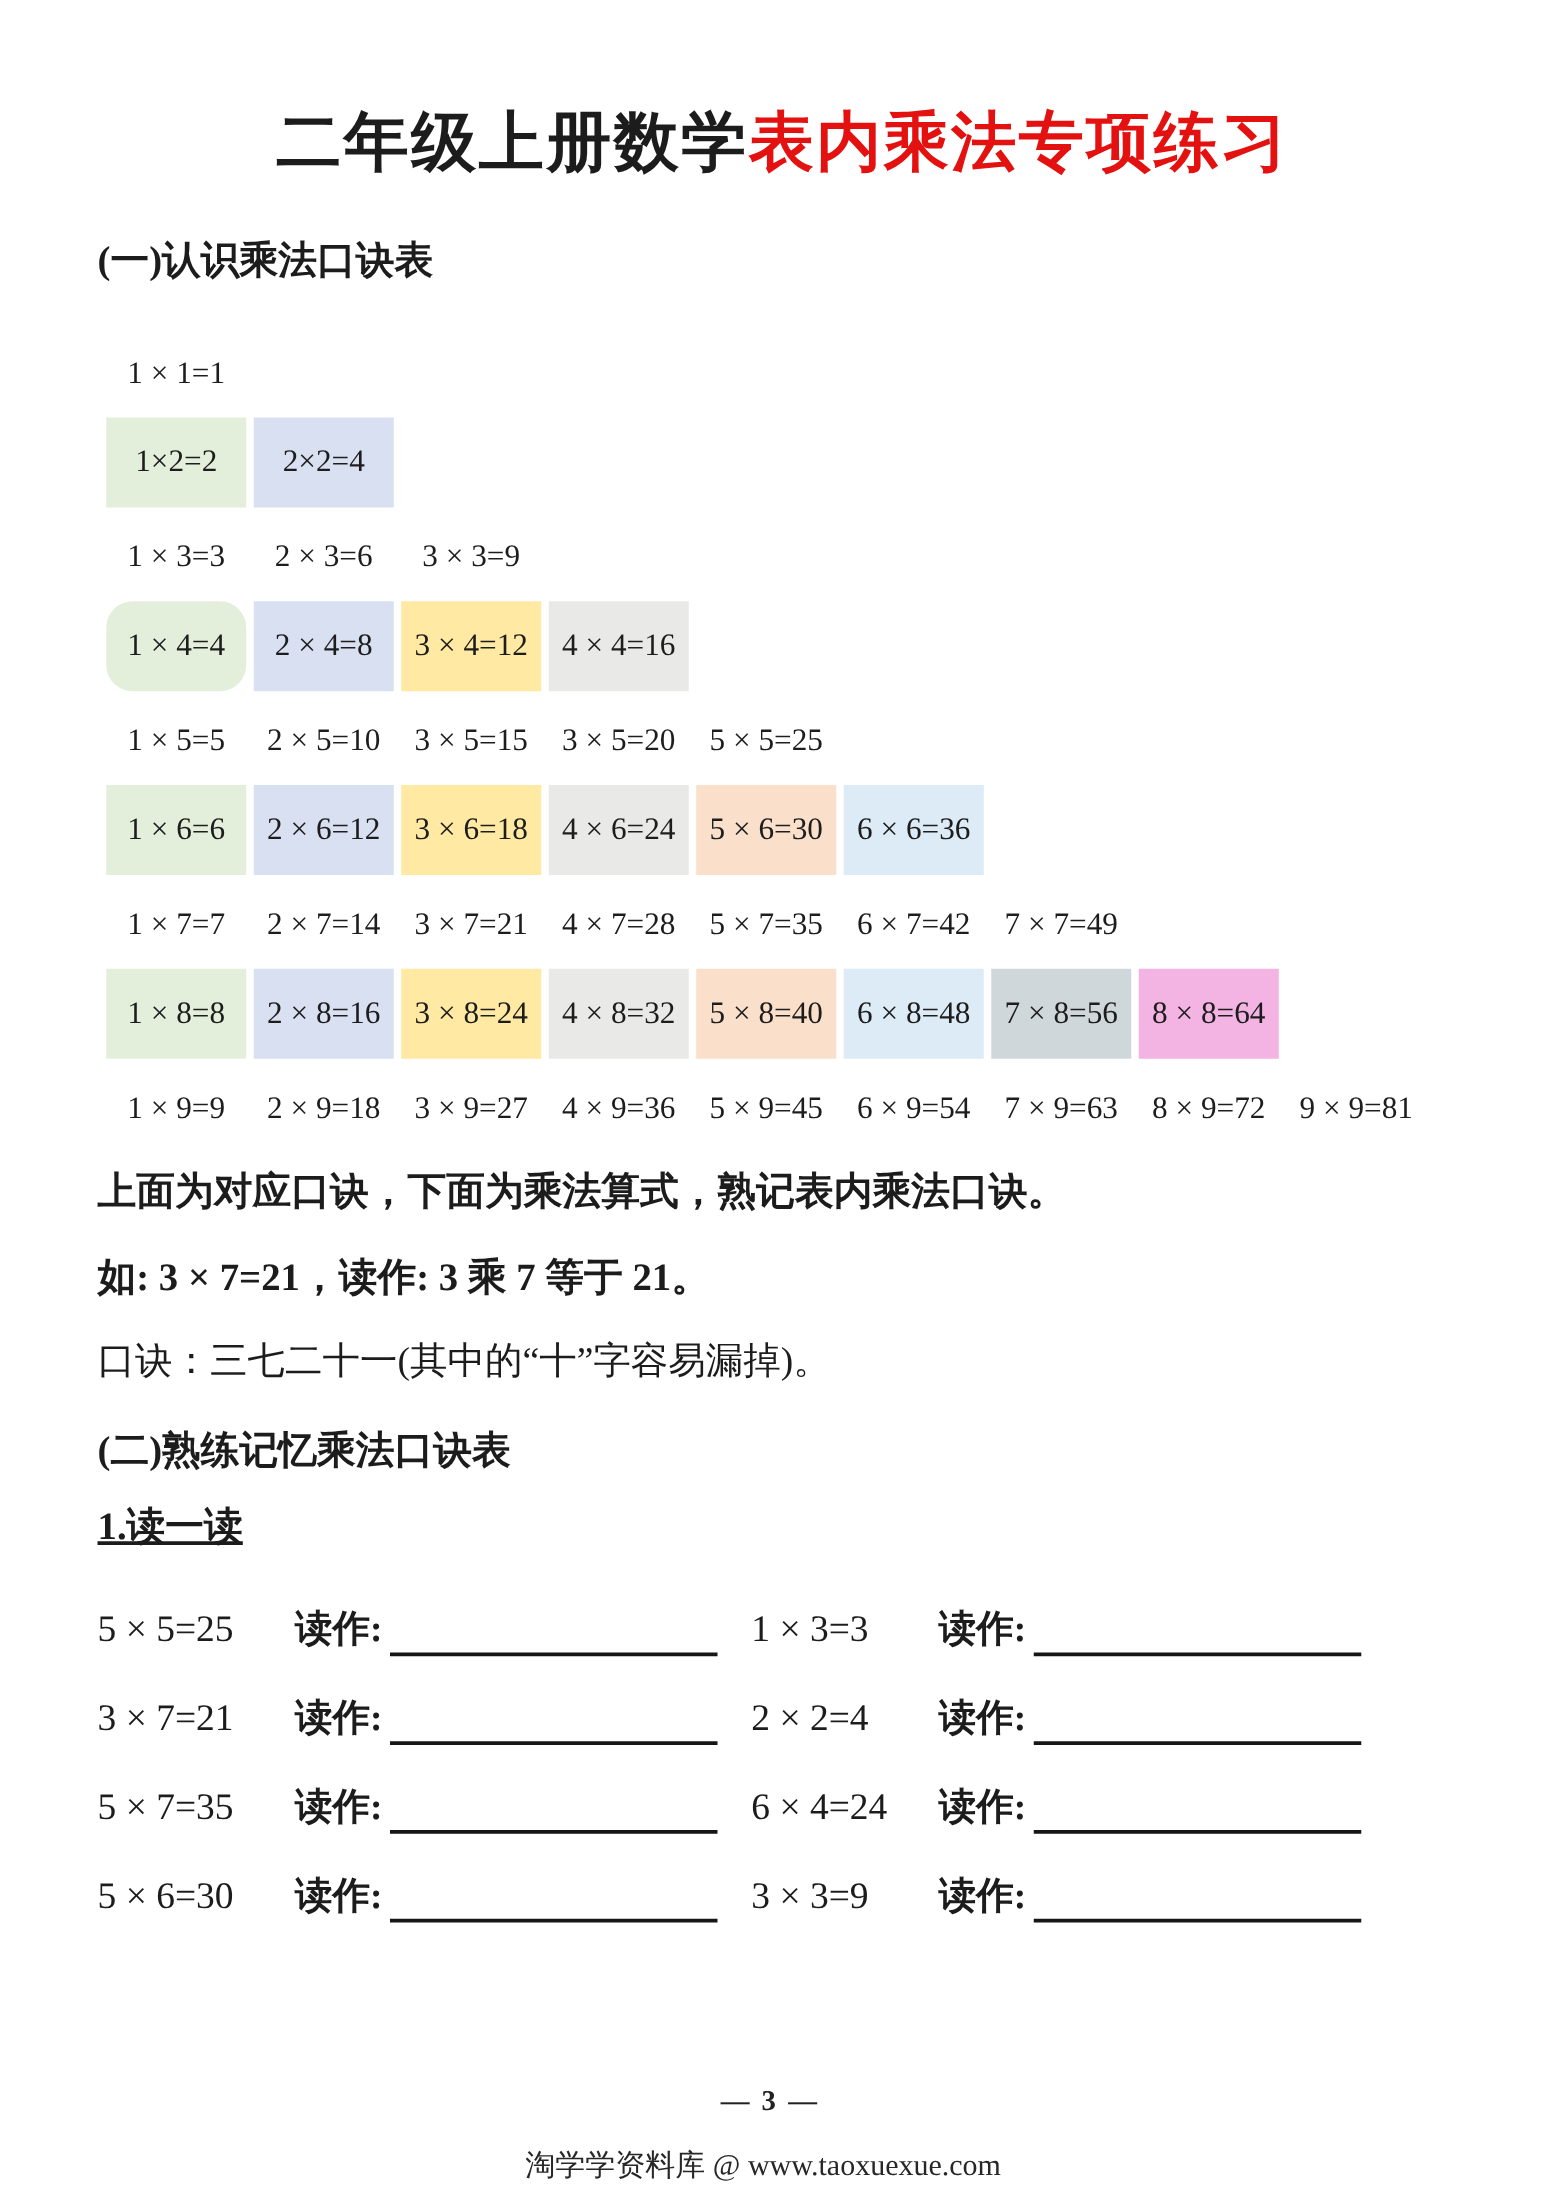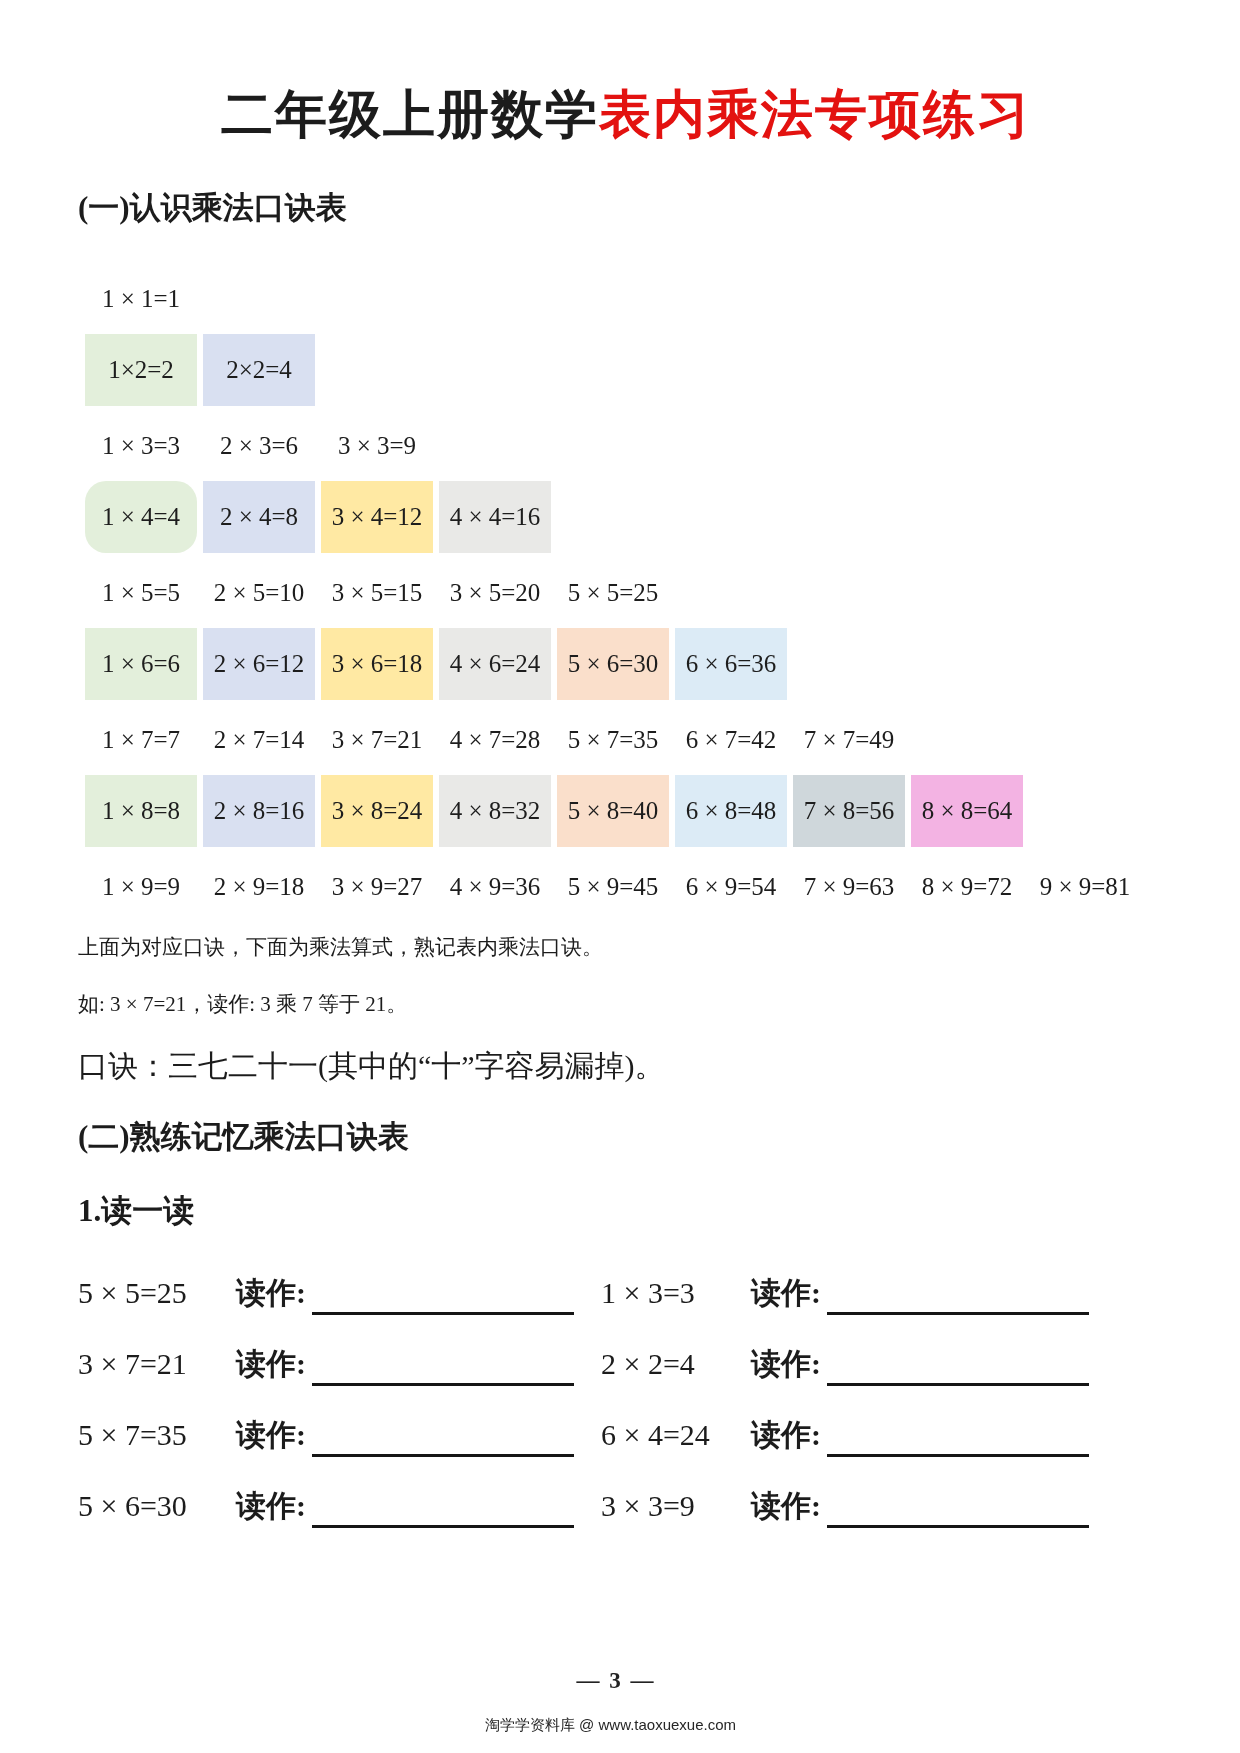--- a/index.html
+++ b/index.html
@@ -40,42 +40,42 @@
   .subtitle{
     position:absolute;left:0;right:60px;top:10px;
     text-align:center;
     font-size:33px;font-weight:bold;color:#111;
   }
 
   
   .sec-heading{font-size:31px;font-weight:bold;margin:0;}
   .h-s1{margin-top:44px;}
   .h-s2{margin-top:32px;}
-  .h-ex{margin-top:32px;}
+  .h-ex{margin-top:19px;text-decoration:underline;}
 
   
   .mult-table{margin-top:56px;}
   .mt-row{display:flex;gap:6px;margin-left:7px;margin-top:26px;}
   .mt-row.colored{margin-top:21px;}
   .mt-row:first-child{margin-top:0;}
   .mt-cell{
     width:112px;flex:0 0 112px;
     text-align:center;
     font-size:25px;
     color:#1d1d1d;
     white-space:nowrap;
   }
   .mt-row.colored .mt-cell{
     height:72px;
     display:flex;align-items:center;justify-content:center;
   }
 
   
   .notes{margin-top:34px;}
-  .note{margin:33px 0 0 0;font-size:21px;font-weight:normal;line-height:1.15;}
+  .note{margin:33px 0 0 0;font-size:31px;font-weight:bold;line-height:1.15;}
   .note:nth-child(3){font-weight:normal;font-size:30px;}
   .note:nth-child(4){margin-left:25px;}
 
   
   .exercise-list{margin-top:38px;}
   .ex-row{display:flex;align-items:baseline;margin-top:27px;font-size:30px;}
   .ex-half{display:flex;align-items:baseline;}
   .ex-eq{flex:0 0 158px;white-space:nowrap;}
   .ex-half.right .ex-eq{flex:0 0 150px;}
   .ex-label{font-weight:bold;white-space:nowrap;margin-right:6px;}
@@ -89,22 +89,22 @@
 
   
   .page-number{
     position:absolute;left:0;right:0;top:1668px;
     text-align:center;font-size:23px;font-weight:bold;color:#222;
     letter-spacing:2px;
   }
   .watermark{
     position:absolute;left:0;right:11px;top:1716px;
     text-align:center;
-    font-family:Liberation Sans, sans-serif;
-    font-size:15px;color:#272727;
+    font-family:Liberation Serif, serif;
+    font-size:24px;color:#272727;
   }
 </style>
 </head>
 <body>
 
 <div class="page">
   <div class="content">
 
     <h1 class="title"><span>二年级上册数学</span><span class="t-red">表内乘法专项练习</span></h1>
 

